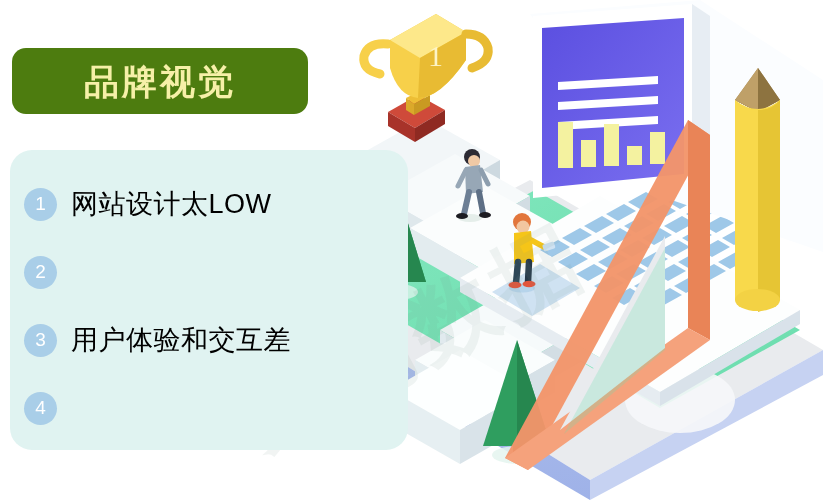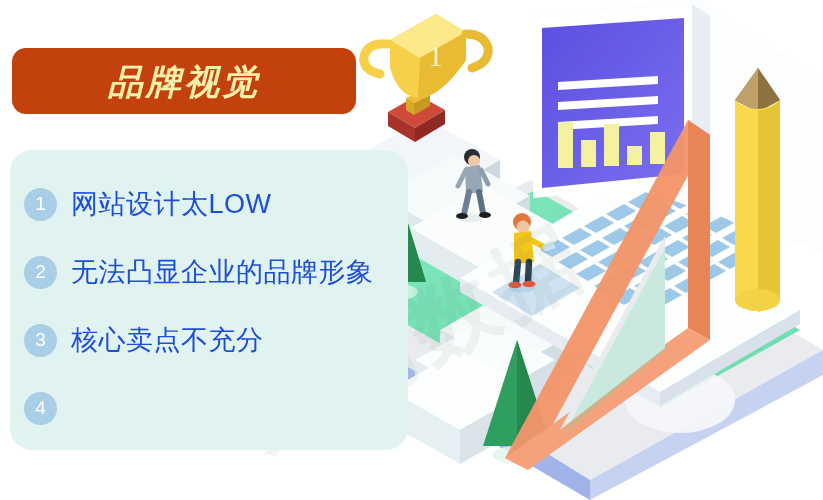--- a/index.html
+++ b/index.html
@@ -14,28 +14,27 @@
     background: #ffffff;
     overflow: hidden;
     font-family: "Liberation Sans", "DejaVu Sans", sans-serif;
   }
 
   
   #title-badge {
     position: absolute;
     left: 12px;
     top: 48px;
-    width: 344px;
+    width: 296px;
     height: 66px;
-    background: #c2410c;
+    background: #4d7c0f;
     border-radius: 14px;
     display: flex;
     align-items: center;
     justify-content: center;
-    font-style: italic;
   }
   #title-badge .badge-text {
     color: #f6f0a8;
     font-size: 35px;
     font-weight: bold;
     letter-spacing: 3px;
     line-height: 1;
   }
 
   #feature-panel {
@@ -70,21 +69,21 @@
     border-radius: 50%;
     background: #a9cee8;
     color: #ffffff;
     font-size: 19px;
     display: flex;
     align-items: center;
     justify-content: center;
     margin-right: 14px;
   }
   .feature-label {
-    color: #1d4ed8;
+    color: #000000;
     font-size: 27px;
     white-space: nowrap;
     letter-spacing: 0.5px;
   }
 
   
   #watermark {
     position: absolute;
     left: 250px;
     top: 250px;
@@ -347,26 +346,25 @@
 
   <div id="feature-list">
 
     <div class="feature-row">
       <span class="feature-num">1</span>
       <span class="feature-label">网站设计太LOW</span>
     </div>
 
     <div class="feature-row">
       <span class="feature-num">2</span>
-      <span class="feature-label">无法凸显企业的品牌形象</span>
     </div>
 
     <div class="feature-row">
       <span class="feature-num">3</span>
-      <span class="feature-label">核心卖点不充分</span>
+      <span class="feature-label">用户体验和交互差</span>
     </div>
 
     <div class="feature-row">
       <span class="feature-num">4</span>
     </div>
 
   </div>
 
 </div>
 

